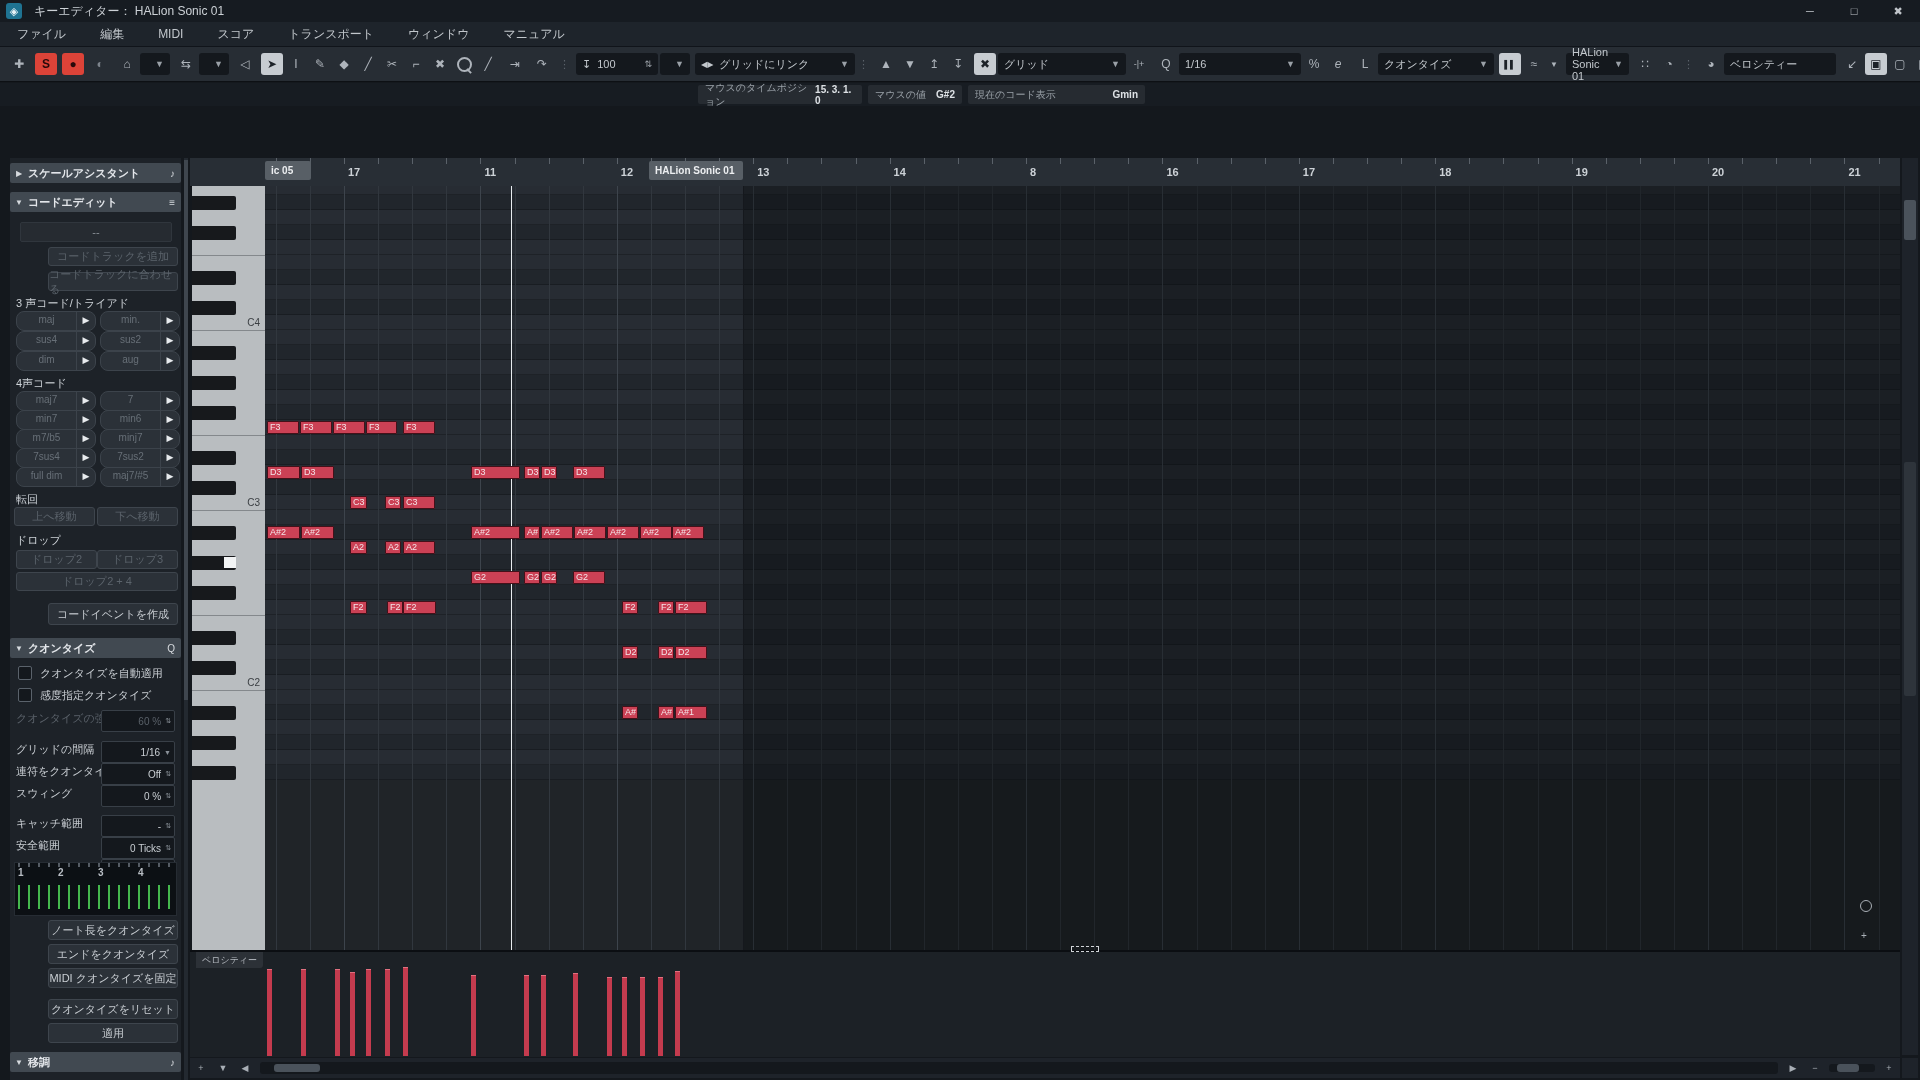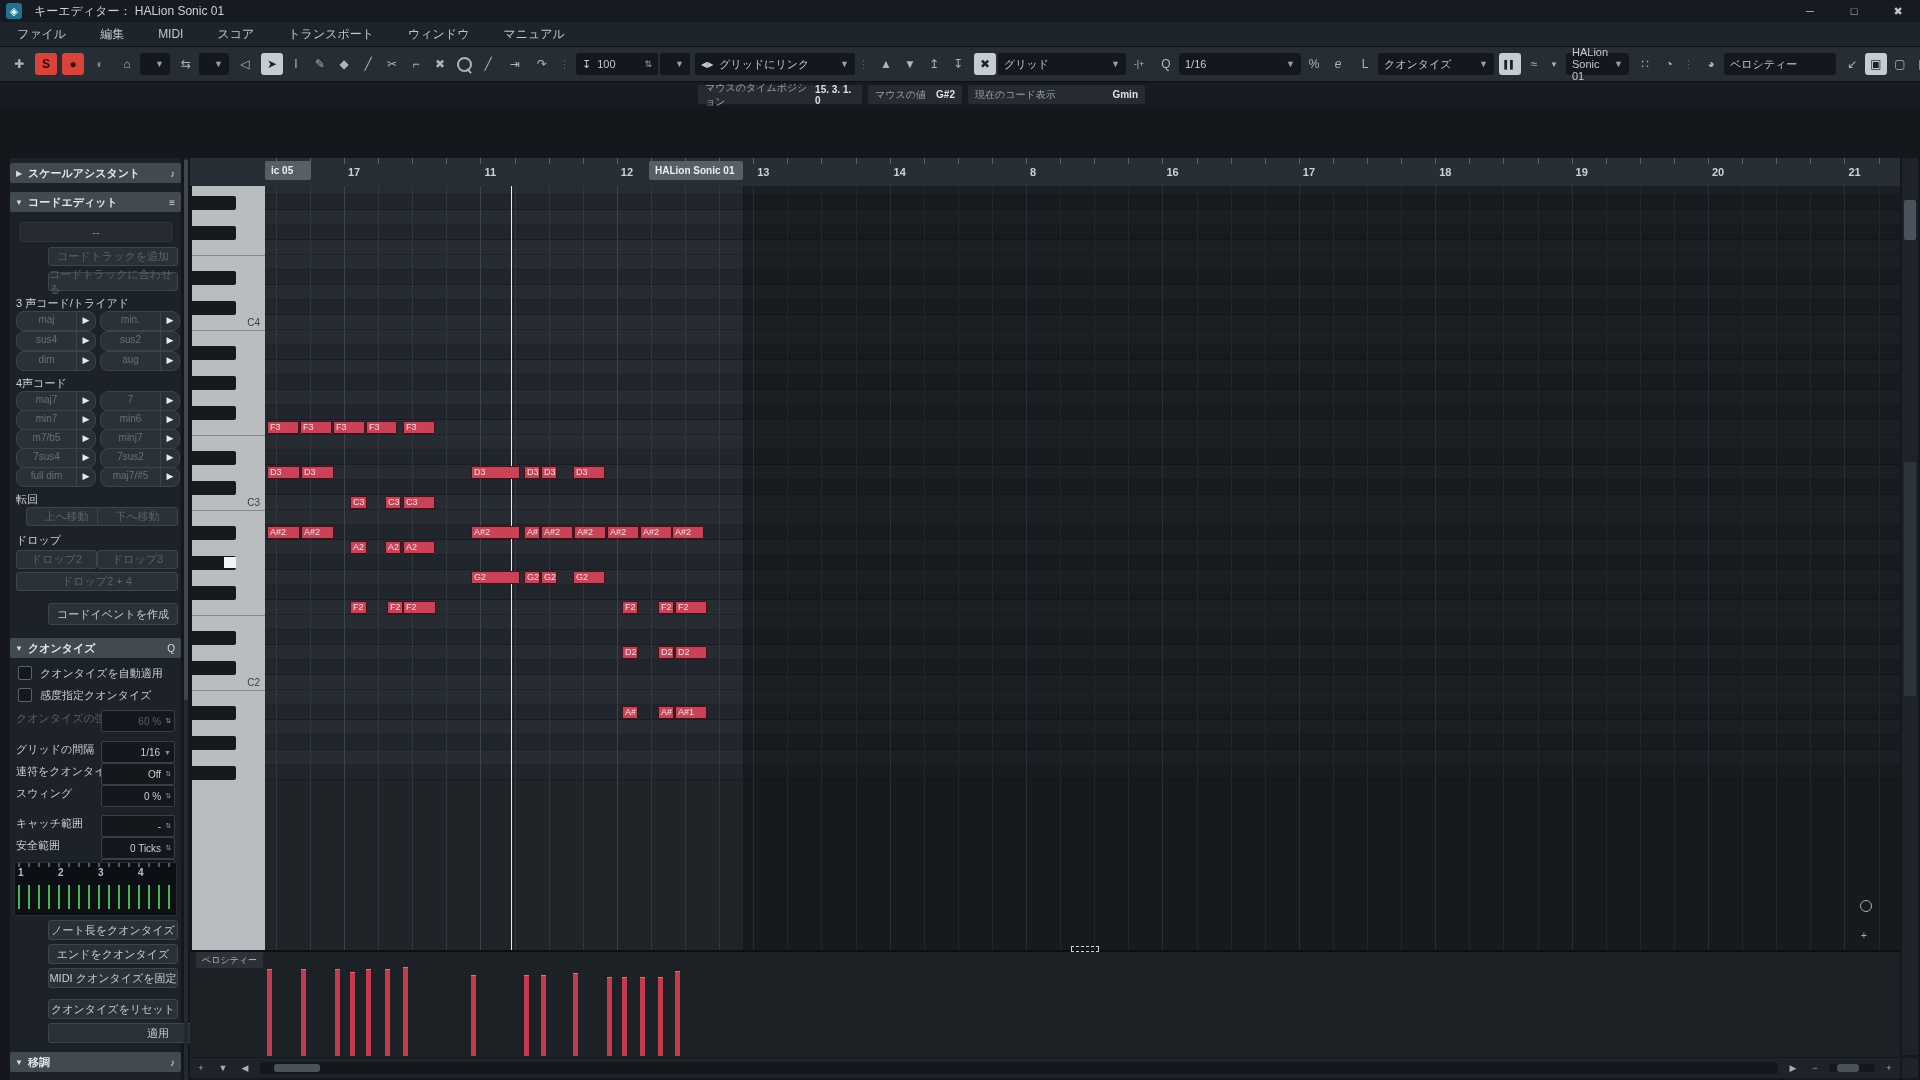--- a/index.html
+++ b/index.html
@@ -331,21 +331,21 @@
       </div>
       <div class="chbtn" style="left: 6px; top: 309px; width: 78px;">
         <div class="cl">full dim</div>
         <div class="ca">▶</div>
       </div>
       <div class="chbtn" style="left: 90px; top: 309px; width: 78px;">
         <div class="cl">maj7/#5</div>
         <div class="ca">▶</div>
       </div>
       <div class="ilabel" style="left: 6px; top: 334px;">転回</div>
-      <div class="ibtn dis" style="left: 16px; top: 349px; width: 79px; height: 17px;">上へ移動</div>
+      <div class="ibtn dis" style="left: 4px; top: 349px; width: 79px; height: 17px;">上へ移動</div>
       <div class="ibtn dis" style="left: 87px; top: 349px; width: 79px; height: 17px;">下へ移動</div>
       <div class="ilabel" style="left: 6px; top: 375px;">ドロップ</div>
       <div class="ibtn dis" style="left: 6px; top: 392px; width: 79px; height: 17px;">ドロップ2</div>
       <div class="ibtn dis" style="left: 87px; top: 392px; width: 79px; height: 17px;">ドロップ3</div>
       <div class="ibtn dis" style="left: 6px; top: 414px; width: 160px; height: 17px;">ドロップ2 + 4</div>
       <div class="ibtn en" style="left: 38px; top: 445px; width: 128px; height: 20px;">コードイベントを作成</div>
       <div class="hdr" style="top: 480px;">
         <div class="harr">▼</div>
         <span>クオンタイズ</span>
         <div class="hicon">Q</div>
@@ -424,21 +424,21 @@
         <div class="qtick" style="left: 133px; top: 22px; height: 24px;"></div>
         <div class="qtick grey" style="left: 143px; top: 0px; height: 4px;"></div>
         <div class="qtick" style="left: 143px; top: 22px; height: 24px;"></div>
         <div class="qtick grey" style="left: 153px; top: 0px; height: 4px;"></div>
         <div class="qtick" style="left: 153px; top: 22px; height: 24px;"></div>
       </div>
       <div class="ibtn en" style="left: 38px; top: 762px; width: 128px; height: 18px;">ノート長をクオンタイズ</div>
       <div class="ibtn en" style="left: 38px; top: 786px; width: 128px; height: 18px;">エンドをクオンタイズ</div>
       <div class="ibtn en" style="left: 38px; top: 810px; width: 128px; height: 18px;">MIDI クオンタイズを固定</div>
       <div class="ibtn en" style="left: 38px; top: 841px; width: 128px; height: 18px;">クオンタイズをリセット</div>
-      <div class="ibtn en" style="left: 38px; top: 865px; width: 128px; height: 18px; padding-left: 45px;">適用</div>
+      <div class="ibtn en" style="left: 38px; top: 865px; width: 128px; height: 18px;">適用</div>
       <div class="hdr" style="top: 894px;">
         <div class="harr">▼</div>
         <span>移調</span>
         <div class="hicon">♪</div>
       </div>
     </div>
   <div id="inspscroll" class="abs"></div>
   <div id="inspthumb" class="abs"></div>
 
   <div id="ruler" class="abs">

